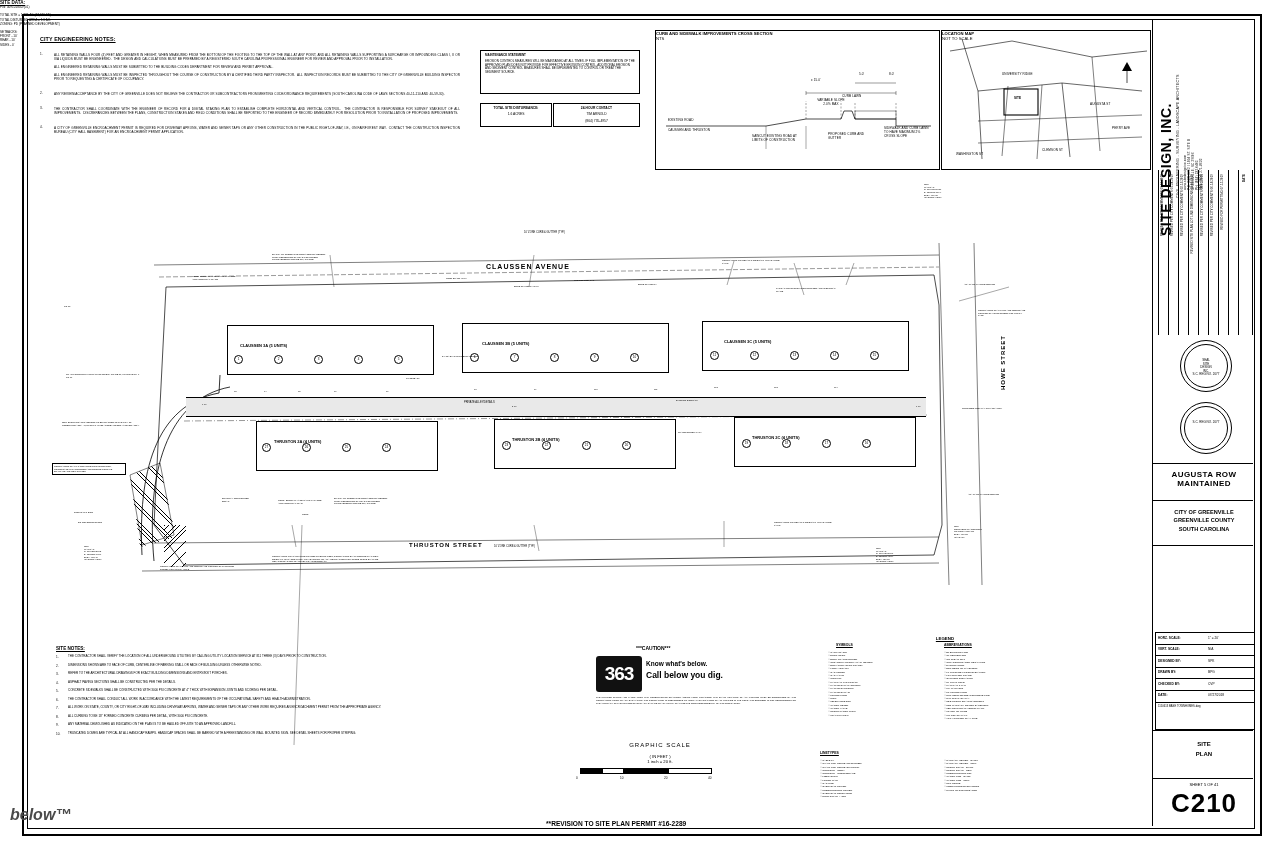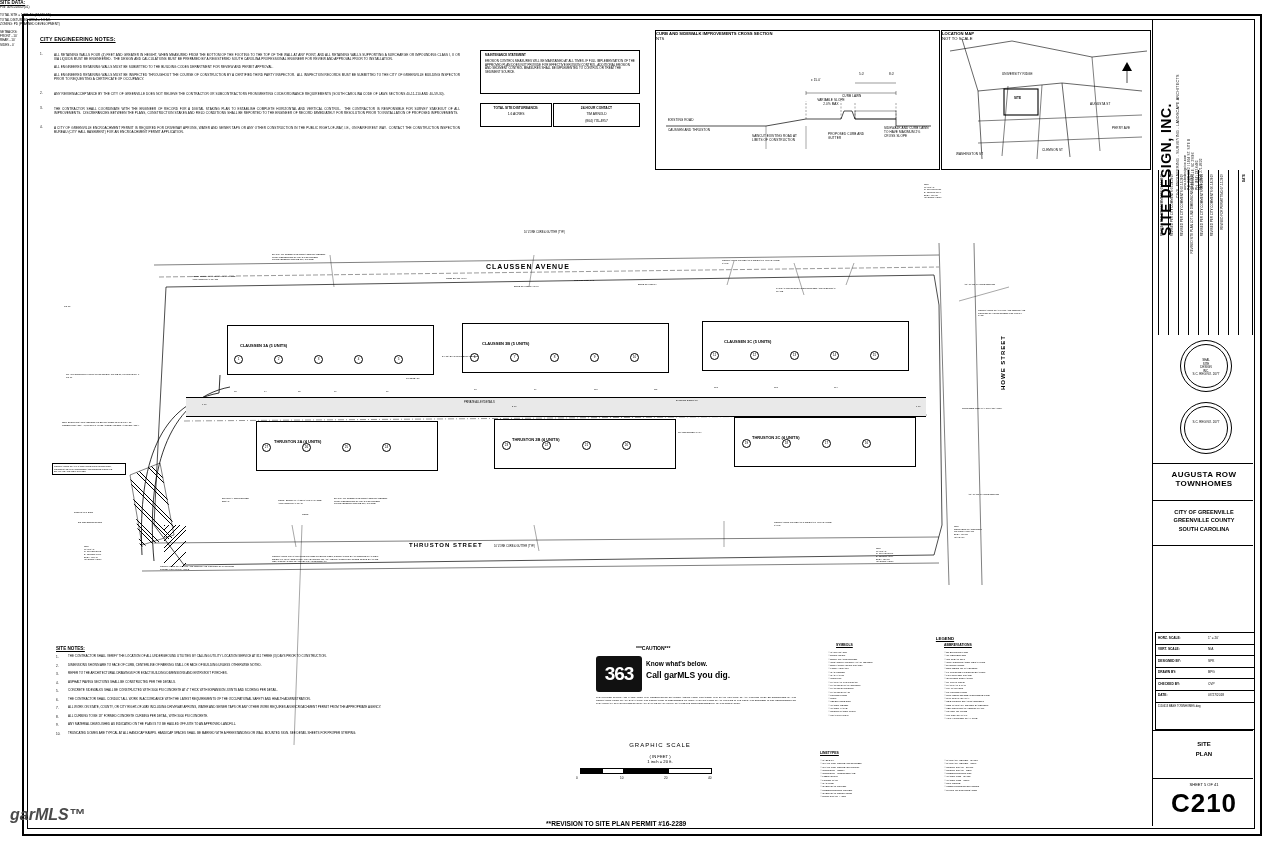--- a/index.html
+++ b/index.html
@@ -252,21 +252,21 @@
     </div>
     <div class="seal" style="left:0;top:62px">
       <div class="inner"></div>
       <div class="txt" style="white-space:pre-line">S.C. REG NO. 2077</div>
     </div>
   </div>
 
   <div class="hline" style="left:1152px;top:463px;width:101px"></div>
   <div id="proj-title">
     <div class="l1" style="white-space:pre-line">AUGUSTA ROW
-TOWNHOMES</div>
+MAINTAINED</div>
   </div>
   <div class="hline" style="left:1152px;top:500px;width:101px"></div>
   <div id="proj-loc" style="white-space:pre-line">CITY OF GREENVILLE
 GREENVILLE COUNTY
 SOUTH CAROLINA</div>
   <div class="hline" style="left:1152px;top:545px;width:101px"></div>
 
   <div id="scale-tbl">
     <div class="strow">
         <span class="k">HORZ. SCALE:</span>
@@ -508,21 +508,21 @@
     <div class="note-row">
         <div class="note-num">10.</div>
         <div class="note-txt">TRUNCATED DOMES ARE TYPICAL AT ALL HANDICAP RAMPS.  HANDICAP SPACES SHALL BE MARKED WITH A FREESTANDING OR WALL MOUNTED SIGN.  SEE DETAIL SHEETS FOR PROPER STRIPING.</div>
       </div>
   </div>
 
   <div id="caution">***CAUTION***</div>
   <div id="call811">
     <div class="badge811">363</div>
     <div id="know">Know what's below.</div>
-    <div id="callb">Call garMLS you dig.</div>
+    <div id="callb">Call below you dig.</div>
     <div id="dig-fine">THE UTILITIES SHOWN ARE TAKEN FROM THE CONSTRUCTION DRAWINGS AND/OR FIELD LOCATIONS.  THE EXACT LOCATION OF ALL UTILITIES MUST BE DETERMINED BY THE CONTRACTOR PRIOR TO ANY EXCAVATION.  THE CONTRACTOR IS RESPONSIBLE TO VERIFY THE LOCATIONS OF ALL UTILITIES IN THE FIELD.  THE ENGINEER IS NOT RESPONSIBLE FOR THE ACCURACY OF THE UTILITIES SHOWN.  ANY DAMAGE TO ANY UTILITY SHALL BE THE SOLE RESPONSIBILITY OF THE CONTRACTOR.</div>
   </div>
 
   <div id="gscale">
     <div class="lbl" style="position:relative;left:0;top:0;font-weight:normal;font-size:6px">GRAPHIC SCALE</div>
     <div style="position:relative;height:34px;margin-top:6px">
       <div class="bar f" style="left:20px;width:22px"></div>
       <div class="bar" style="left:42px;width:22px"></div>
       <div class="bar f" style="left:64px;width:44px"></div>
       <div class="bar" style="left:108px;width:44px"></div>
@@ -612,14 +612,14 @@
           <div class="lg-item">□  WATER LINE - NEW</div>
           <div class="lg-item">□  SILT FENCE</div>
           <div class="lg-item">□  TREE PROTECTION FENCE</div>
           <div class="lg-item">□  LIMITS OF DISTURBANCE</div>
         </div>
     </div>
   </div>
 
   <div id="rev-banner">**REVISION TO SITE PLAN PERMIT #16-2289</div>
 
-  <div id="wm">garMLS™</div>
+  <div id="wm">below™</div>
 </div>
 
 </body></html>

